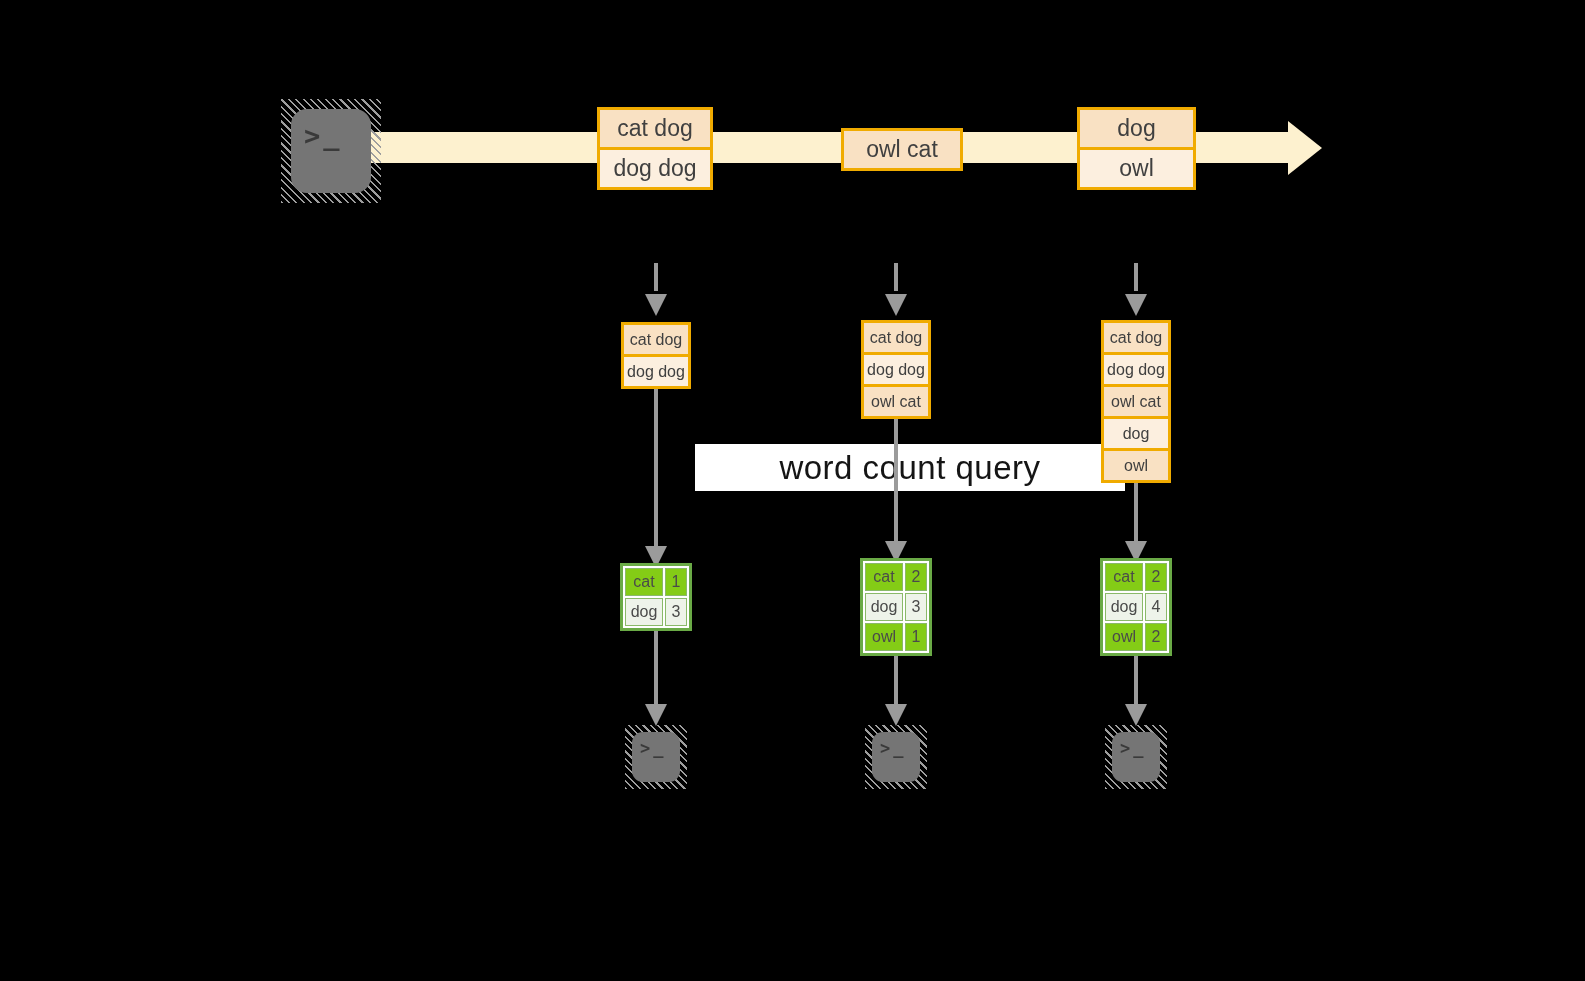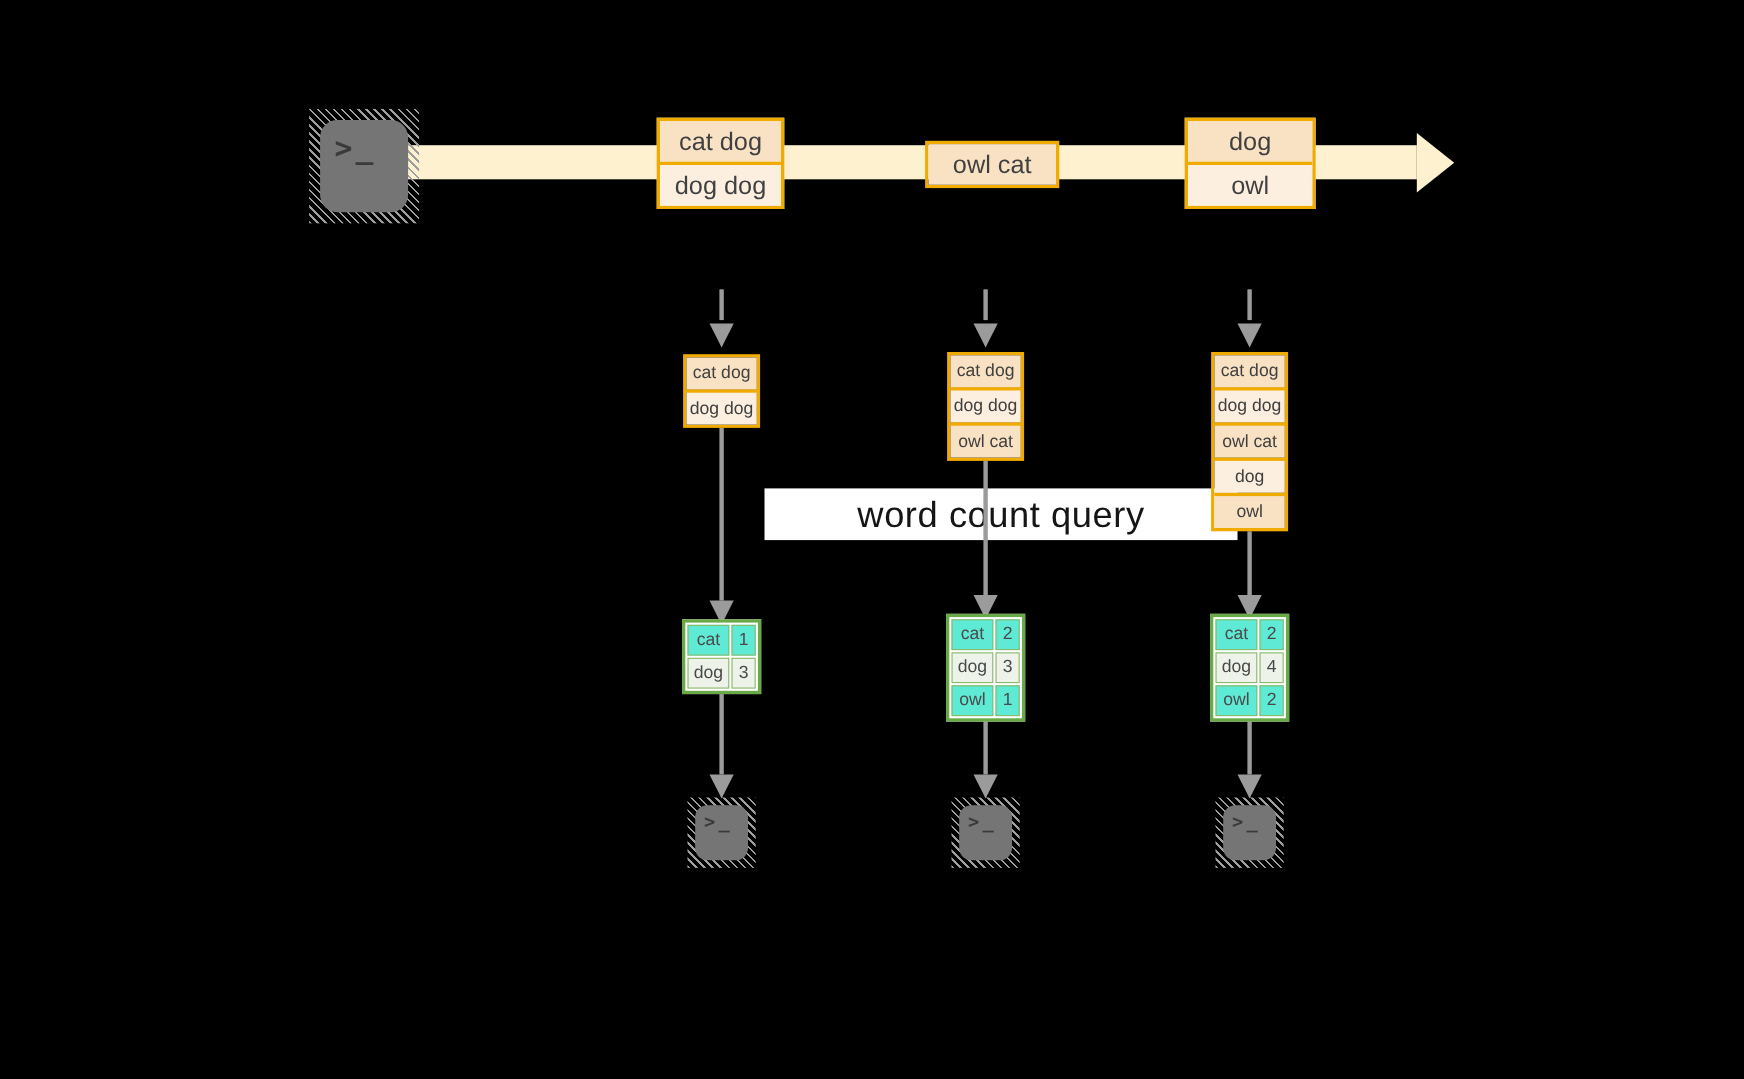--- a/index.html
+++ b/index.html
@@ -35,21 +35,21 @@
 
   
   .query-box{left:695px;top:444px;width:430px;height:47px;background:#ffffff;z-index:2;
     text-align:center;line-height:47px;font-size:33px;color:#151515;letter-spacing:0.5px;}
 
   
   .counts{border:3px solid #6aaa46;background:#ffffff;padding:2px;z-index:4;
     display:grid;grid-template-columns:38px 22px;gap:2px;}
   .counts .cell{height:26px;line-height:26px;text-align:center;font-size:16px;color:#4a4a4a;
     border:1px solid #8ab969;}
-  .counts .cell:nth-child(4n+1),.counts .cell:nth-child(4n+2){background:#5eead4;}
+  .counts .cell:nth-child(4n+1),.counts .cell:nth-child(4n+2){background:#84cc16;}
   .counts .cell:nth-child(4n+3),.counts .cell:nth-child(4n+4){background:#eef3ea;}
 
   
   .terminal{z-index:4;
     background:repeating-linear-gradient(45deg,#9e9e9e 0px,#9e9e9e 1.6px,transparent 1.6px,transparent 5.2px);}
   .term-inner{position:absolute;background:#757575;color:#3a3a3a;font-weight:bold;
     font-family:"DejaVu Sans Mono", monospace;}
   .t-src{left:281px;top:99px;width:100px;height:104px;}
   .t-src .term-inner{left:10px;top:10px;right:10px;bottom:10px;border-radius:16px;
     font-size:27px;padding:11px 0 0 13px;}

